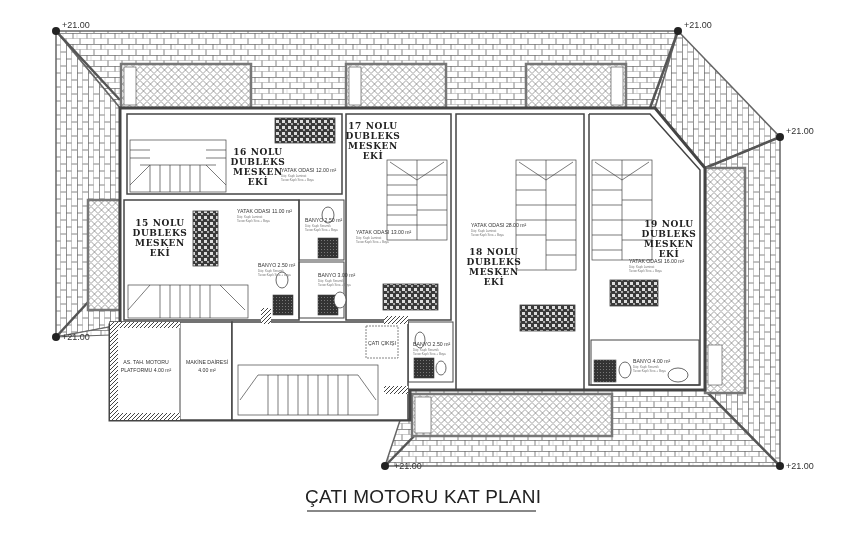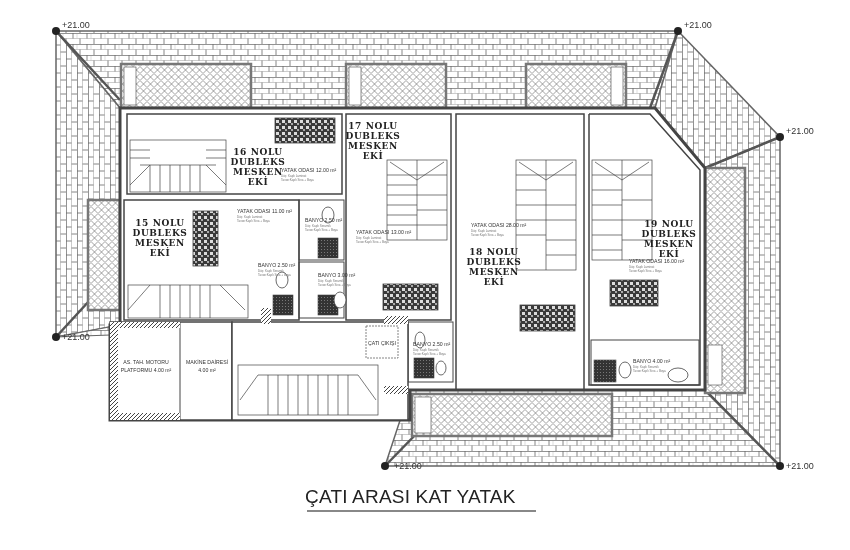--- a/index.html
+++ b/index.html
@@ -323,14 +323,14 @@
     <text class="room-label" x="146" y="364" text-anchor="middle">AS. TAH. MOTORU</text>
     <text class="room-label" x="146" y="372" text-anchor="middle">PLATFORMU 4.00 m²</text>
 
     <text class="room-label" x="207" y="364" text-anchor="middle">MAKİNE DAİRESİ</text>
     <text class="room-label" x="207" y="372" text-anchor="middle">4.00 m²</text>
 
     <text class="room-label" x="382" y="345" text-anchor="middle">ÇATI ÇIKIŞI</text>
   </g>
 </svg>
 
-<div class="plan-title">ÇATI ARASI KAT YATAK</div>
+<div class="plan-title">ÇATI MOTORU KAT PLANI</div>
 <div class="plan-title-line"></div>
 
 </body></html>

